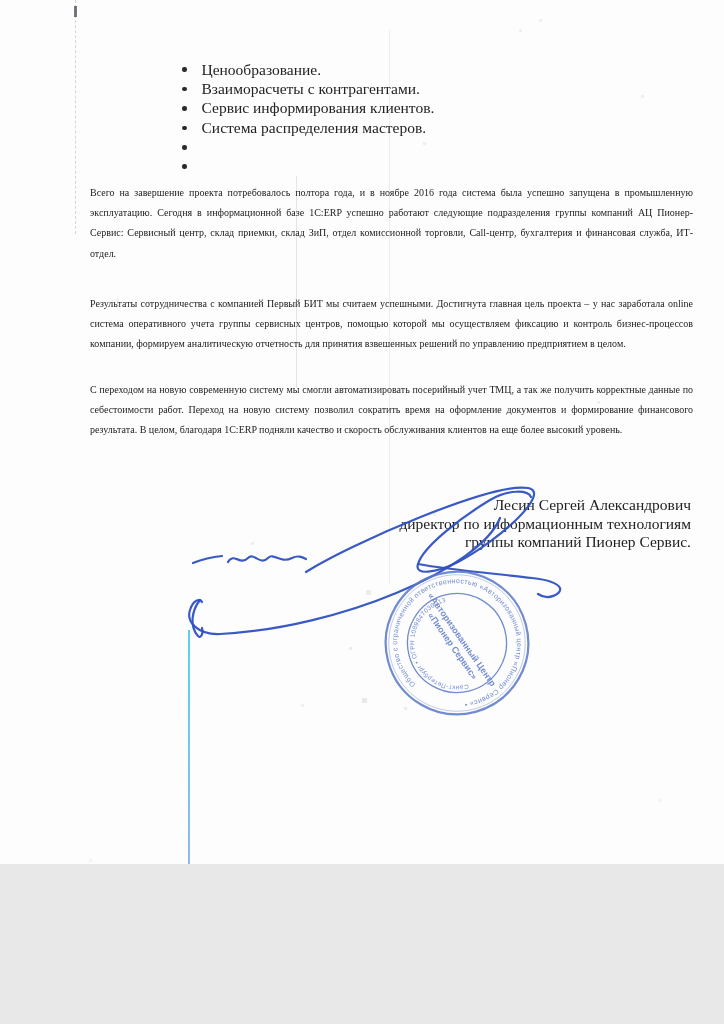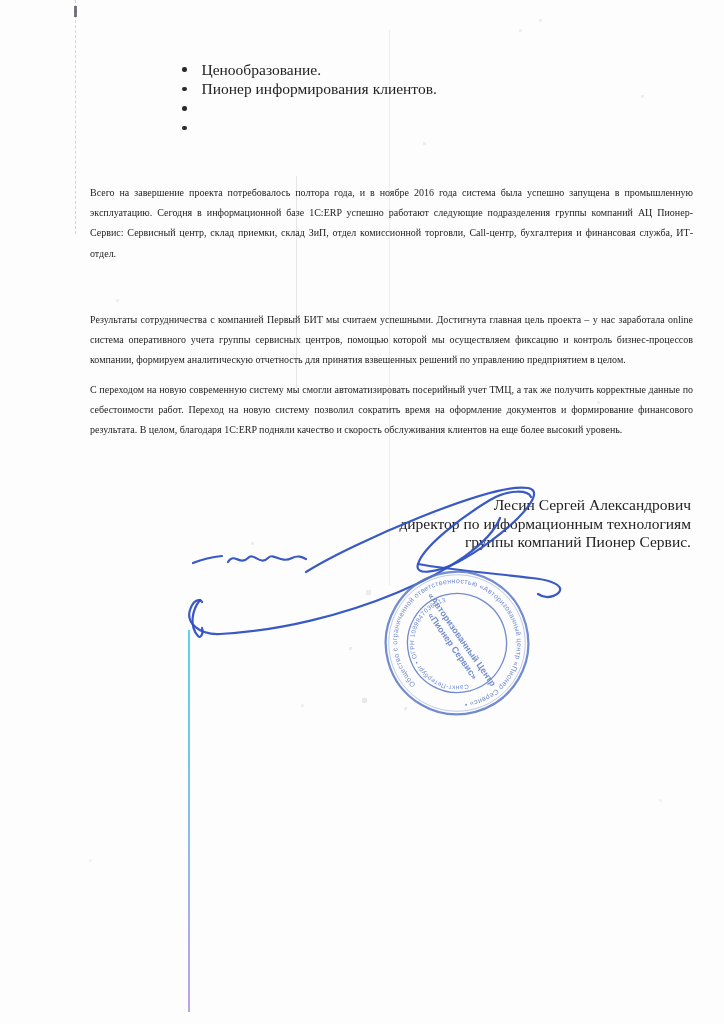--- a/index.html
+++ b/index.html
@@ -1,17 +1,17 @@
 <!DOCTYPE html>
 <html style="--paper: #fdfdfd; --text: #222222; --stamp: #5b79c8; --signature_ink: #2e50c2; --scan_line_top: #2fc9e8; --scan_line_bottom: #a98ee4;"><head>
 <meta charset="utf-8">
 <style>
   html,body{margin:0;padding:0;background:#e8e8e8;}
   .page{
-    position:relative;width:724px;height:1024px;margin:0 auto;
+    position:relative;width:724px;height:864px;margin:0 auto;
     background:var(--paper,#fdfdfd);
     font-family:"Liberation Serif",serif;color:var(--text,#222);
     overflow:hidden;
   }
   
   .dashline{position:absolute;left:75px;top:0;height:234px;width:0;
     border-left:1px dashed rgba(110,110,118,.28);}
   .darkmark{position:absolute;left:74px;top:6px;width:3px;height:11px;background:rgba(62,62,72,.7);}
   .fold{position:absolute;width:1px;}
   #fold1{left:296px;top:176px;height:212px;background:rgba(145,145,148,.22);}
@@ -28,21 +28,21 @@
   .scanline{position:absolute;left:188px;top:630px;width:2px;height:382px;opacity:.8;
     background:linear-gradient(to bottom,var(--scan_line_top,#2fc9e8) 0%,#5fb0ee 45%,#8f9ce8 75%,var(--scan_line_bottom,#a98ee4) 100%);}
   
   .blist{position:absolute;left:182px;top:60px;}
   .blist .row{display:flex;align-items:center;height:19.4px;font-size:15.5px;}
   .dot{width:4.5px;height:4.5px;border-radius:50%;background:#2a2a2a;margin-right:15px;flex:0 0 auto;}
   
   .para{position:absolute;left:90px;width:603px;font-size:10px;line-height:20.2px;
     text-align:justify;text-justify:inter-word;}
   #p1{top:183px}
-  #p2{top:310px}
+  #p2{top:294px}
   #p3{top:380px}
   
   .sigblock{position:absolute;right:33px;top:496px;text-align:right;font-size:15.5px;line-height:18.6px;}
   
   .sig-svg{position:absolute;left:160px;top:478px;}
   .sig-path{fill:none;stroke:var(--signature_ink,#2e50c2);stroke-width:2.2;
     stroke-linecap:round;stroke-linejoin:round;opacity:.95;}
   
   .stamp-svg{position:absolute;left:382px;top:568px;transform:rotate(-15deg);opacity:.85;}
   .stamp-ring{fill:none;stroke:var(--stamp,#5b79c8);}
@@ -59,21 +59,29 @@
   <div class="fold" id="fold2"></div>
   <div class="speckles"></div>
 
   <div class="blist">
     <div class="row">
       <span class="dot"></span>
       <span>Ценообразование.</span>
     </div>
     <div class="row">
       <span class="dot"></span>
-      <span>Пионер информирования клиентов.</span>
+      <span>Взаиморасчеты с контрагентами.</span>
+    </div>
+    <div class="row">
+      <span class="dot"></span>
+      <span>Сервис информирования клиентов.</span>
+    </div>
+    <div class="row">
+      <span class="dot"></span>
+      <span>Система распределения мастеров.</span>
     </div>
     <div class="row">
       <span class="dot"></span>
     </div>
     <div class="row">
       <span class="dot"></span>
     </div>
   </div>
 
   <div class="para" id="p1">Всего на завершение проекта потребовалось полтора года, и в ноябре 2016 года система была успешно запущена в промышленную эксплуатацию. Сегодня в информационной базе 1С:ERP успешно работают следующие подразделения группы компаний АЦ Пионер-Сервис: Сервисный центр, склад приемки, склад ЗиП, отдел комиссионной торговли, Call-центр, бухгалтерия и финансовая служба, ИТ-отдел.</div>

